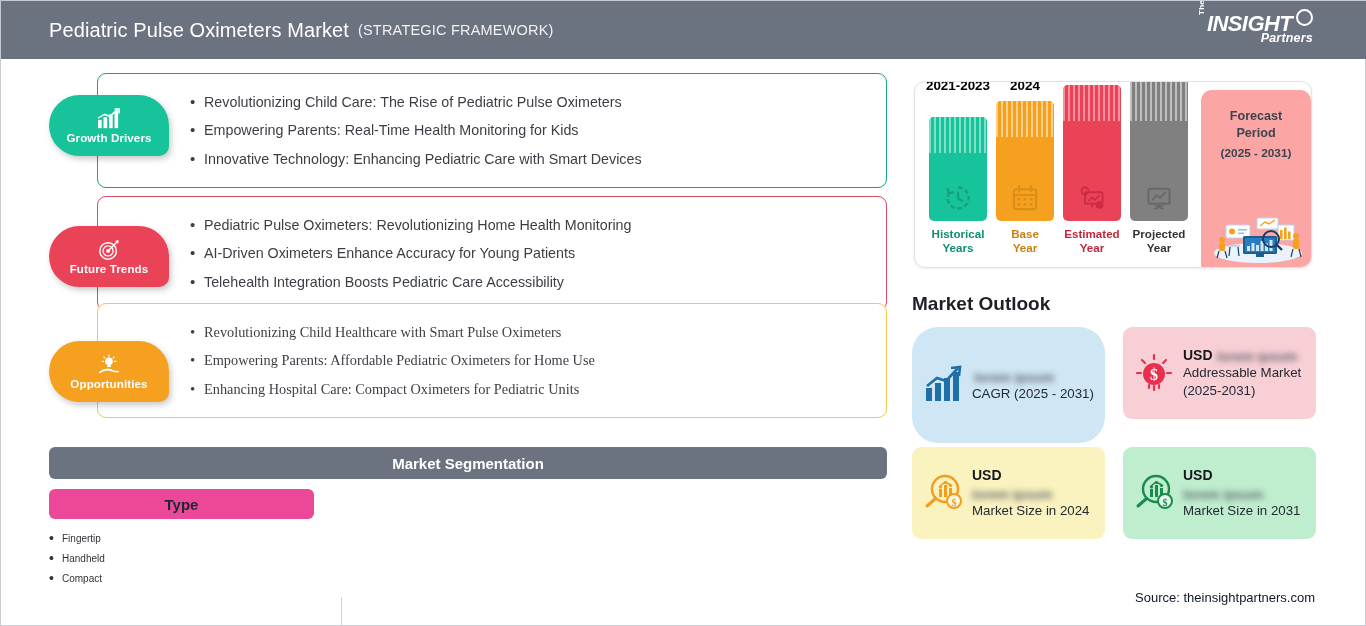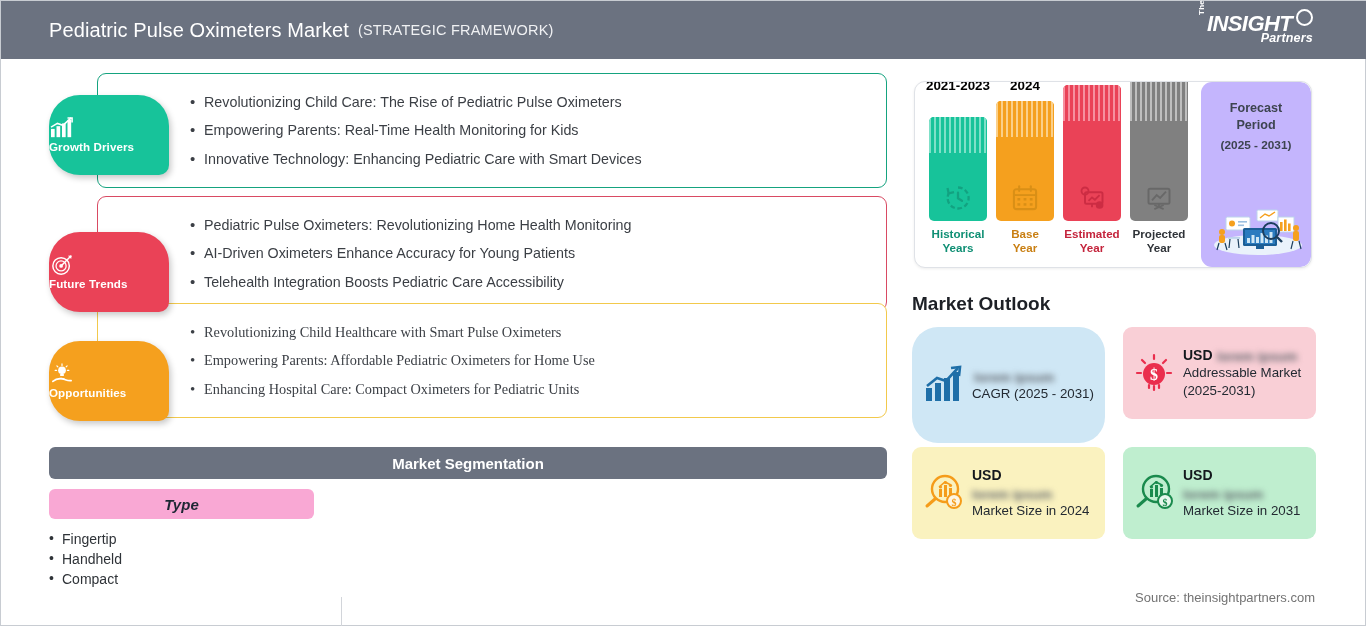--- a/index.html
+++ b/index.html
@@ -88,25 +88,25 @@
     white-space: nowrap;
   }
   .drv-list li::before {
     content: "\2022";
     position: absolute; left: 0; top: 0;
     color: #3b3f45; font-size: 15px;
   }
 
   .pill {
     position: absolute; left: 48px;
-    width: 120px; height: 80px;
+    width: 120px; height: 61px;
     border-radius: 31px 31px 31px 31px;
     border-bottom-right-radius: 10px;
     display: flex; flex-direction: column;
-    align-items: flex-start; justify-content: center;
+    align-items: center; justify-content: center;
     box-shadow: 2px 3px 6px rgba(0,0,0,.22);
     z-index: 4;
   }
   .pill.green  { background: #17c39a; }
   .pill.red    { background: #ea4257; }
   .pill.yellow { background: #f5a01e; }
   .pill-label {
     color: #ffffff; font-size: 11.6px; font-weight: bold;
     letter-spacing: .1px; margin-top: 1px;
   }
@@ -118,28 +118,28 @@
     width: 838px; height: 32px;
     background: #6b7280; border-radius: 6px;
     display: flex; align-items: center; justify-content: center;
   }
   .seg-bar-label { color: #fff; font-size: 15px; font-weight: bold; }
 
   .seg-col { position: absolute; top: 488px; }
   .seg-col.c1 { left: 48px;  width: 265px; }
   .seg-col.c2 { left: 336px; width: 262px; }
   .seg-head {
-    height: 30px; background: #f9a8d4; border-radius: 6px;
+    height: 30px; background: #ec4899; border-radius: 6px;
     display: flex; align-items: center; justify-content: center;
-    color: #1d2733; font-size: 15px; font-weight: bold; font-style: italic;
+    color: #1d2733; font-size: 15px; font-weight: bold;
   }
   .seg-items { list-style: none; margin-top: 10px; }
   .seg-items li {
     position: relative; padding-left: 13px;
-    font-size: 14px; color: #2f3338; line-height: 20px;
+    font-size: 10px; color: #2f3338; line-height: 20px;
     white-space: nowrap;
   }
   .seg-items li::before {
     content: "\2022"; position: absolute; left: 0; top: -1px;
     font-size: 14px; color: #2f3338;
   }
   .bottom-divider {
     position: absolute; left: 340px; top: 596px;
     width: 1px; height: 29px; background: #d2d5da;
   }
@@ -174,23 +174,23 @@
     position: absolute; left: 50%; bottom: 9px;
     transform: translateX(-50%);
     width: 28px; height: 28px; opacity: .45;
   }
   .tl-caption {
     position: absolute; left: 50%; transform: translateX(-50%);
     bottom: 0; font-size: 11.6px; font-weight: bold;
     line-height: 14px; white-space: nowrap;
   }
   .tl-forecast {
-    position: absolute; right: 0; top: 0;
+    position: absolute; right: 0; top: 8px;
     width: 110px; height: 100%;
-    background: #c4b5fd;
+    background: #fca5a5;
     border-radius: 11px;
     text-decoration: underline;
   }
   .tl-fc-text {
     position: absolute; left: 0; right: 0; top: 18px;
     text-align: center; color: #3d4450;
     font-size: 12.6px; font-weight: bold; line-height: 17px;
   }
   .tl-fc-years { font-size: 11.8px; margin-top: 3px; }
   .tl-fc-art { position: absolute; left: 7px; bottom: 12px; width: 96px; height: 54px; }
@@ -216,21 +216,21 @@
     color: #5c6168; font-size: 13.5px; font-weight: bold;
     filter: blur(3.4px); user-select: none;
     vertical-align: -1px;
   }
   .mo-label { font-size: 13.3px; color: #232a32; line-height: 18px; }
   .mo-card.c1 .mo-body { padding-top: 0; }
   .mo-card.c1 .mo-blur { margin-left: 2px; }
 
   .source {
     position: absolute; right: 50px; top: 589px;
-    font-size: 13px; color: #737373;
+    font-size: 13px; color: #0f172a;
   }
 </style>
 </head>
 <body>
 
 <div class="page">
 
   <div class="header">
     <span class="header-title">Pediatric Pulse Oximeters Market</span>
     <span class="header-sub">(STRATEGIC FRAMEWORK)</span>
@@ -266,21 +266,21 @@
     </div>
 
     <div class="drv-row">
       <div class="drv-box red" style="top:137px;">
         <ul class="drv-list">
           <li>Pediatric Pulse Oximeters: Revolutionizing Home Health Monitoring</li>
           <li>AI-Driven Oximeters Enhance Accuracy for Young Patients</li>
           <li>Telehealth Integration Boosts Pediatric Care Accessibility</li>
         </ul>
       </div>
-      <div class="pill red" style="top:173px;">
+      <div class="pill red" style="top:167px;">
         <svg class="pill-icon" viewBox="0 0 28 24">
           <circle cx="13" cy="13" r="9" stroke="#fff" stroke-width="1.6" fill="none"></circle>
           <circle cx="13" cy="13" r="5.5" stroke="#fff" stroke-width="1.4" fill="none"></circle>
           <circle cx="13" cy="13" r="2" fill="#fff"></circle>
           <path d="M13 13 L24 2" stroke="#fff" stroke-width="1.6" fill="none"></path>
           <path d="M20.5 2 L24.5 1.5 L24 5.5 Z" fill="#fff"></path>
         </svg>
         <span class="pill-label">Future Trends</span>
       </div>
     </div>

